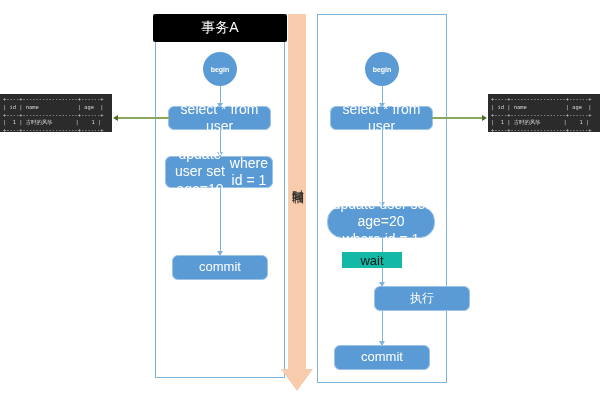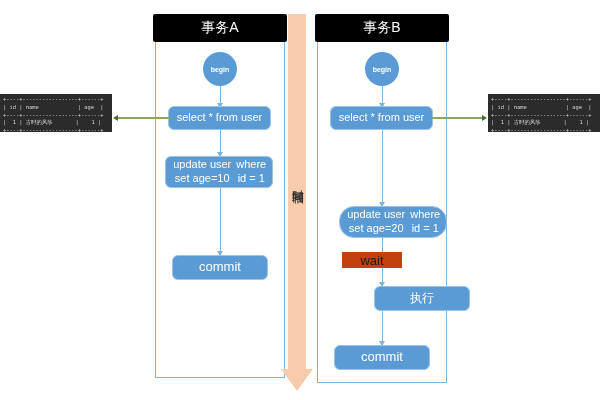--- a/index.html
+++ b/index.html
@@ -39,21 +39,21 @@
   .node {
     position: absolute;
     background: #5B9BD5;
     color: #ffffff;
     border: 1px solid #9CC3E5;
     border-radius: 6px;
     display: flex;
     align-items: center;
     justify-content: center;
     text-align: center;
-    font-size: 11px;
+    font-size: 14px;
     line-height: 1.25;
     box-sizing: border-box;
     padding: 2px 4px;
   }
   .node.cjk { font-size: 12px; }
   .node.big { font-size: 13px; }
   .begin-circle {
     position: absolute;
     background: #5B9BD5;
     color: #ffffff;
@@ -177,47 +177,44 @@
     <span>commit</span>
   </div>
 
   <div id="timeline-bar" style="left:288px; top:14px; width:18px; height:355px;"></div>
   <div id="timeline-arrow" style="left:281px; top:369px;"></div>
   <div id="timeline-label" style="left:291px; top:180px; width:13px;">
     <span>时间轴</span>
   </div>
 
   <div class="lane" style="left:317px; top:14px; width:130px; height:369px;"></div>
-  <div class="lane-header" style="left:315px; top:14px; width:134px; height:28px;">
-    <span>事务B</span>
-  </div>
 
   <div class="begin-circle" style="left:365px; top:52px; width:34px; height:34px;">
     <span>begin</span>
   </div>
 
   <div class="vline" style="left:381.5px; top:86px; height:19px;"></div>
   <div class="arrowhead-down" style="left:378.5px; top:103px;"></div>
 
   <div class="node" style="left:330px; top:106px; width:103px; height:24px;">
     <span>select * from user</span>
   </div>
 
   <div class="vline" style="left:381.5px; top:130px; height:77px;"></div>
   <div class="arrowhead-down" style="left:378.5px; top:202px;"></div>
 
-  <div class="node" style="left:339px; top:206px; width:108px; height:32px; flex-direction:row;border-radius:15px;">
+  <div class="node" style="left:327px; top:206px; width:108px; height:32px; flex-direction:column;border-radius:15px;">
     <span>update user set age=20</span>
     <span>where id = 1</span>
   </div>
 
   <div class="vline" style="left:381.5px; top:238px; height:48px;"></div>
   <div class="arrowhead-down" style="left:378.5px; top:282px;"></div>
 
-  <div class="plain-label" style="left:342px; top:252px; width:60px; height:16px; background:#c2410c;">
+  <div class="plain-label" style="left:342px; top:252px; width:60px; height:16px; background:#14b8a6;">
     <span>wait</span>
   </div>
 
   <div class="node cjk" style="left:334px; top:286px; width:96px; height:25px;margin-left:40px;">
     <span>执行</span>
   </div>
 
   <div class="vline" style="left:381.5px; top:311px; height:34px;"></div>
   <div class="arrowhead-down" style="left:378.5px; top:341px;"></div>
 

